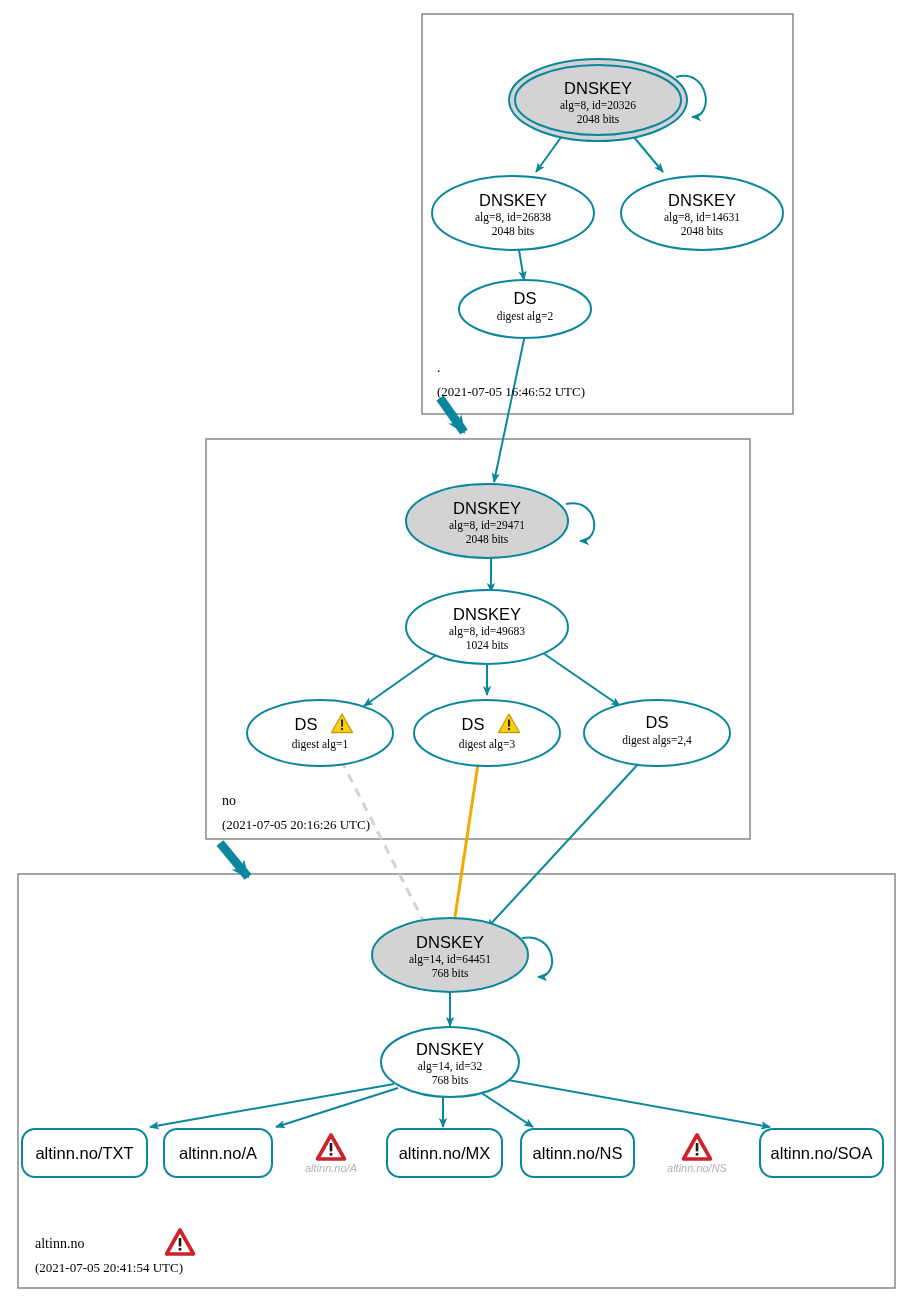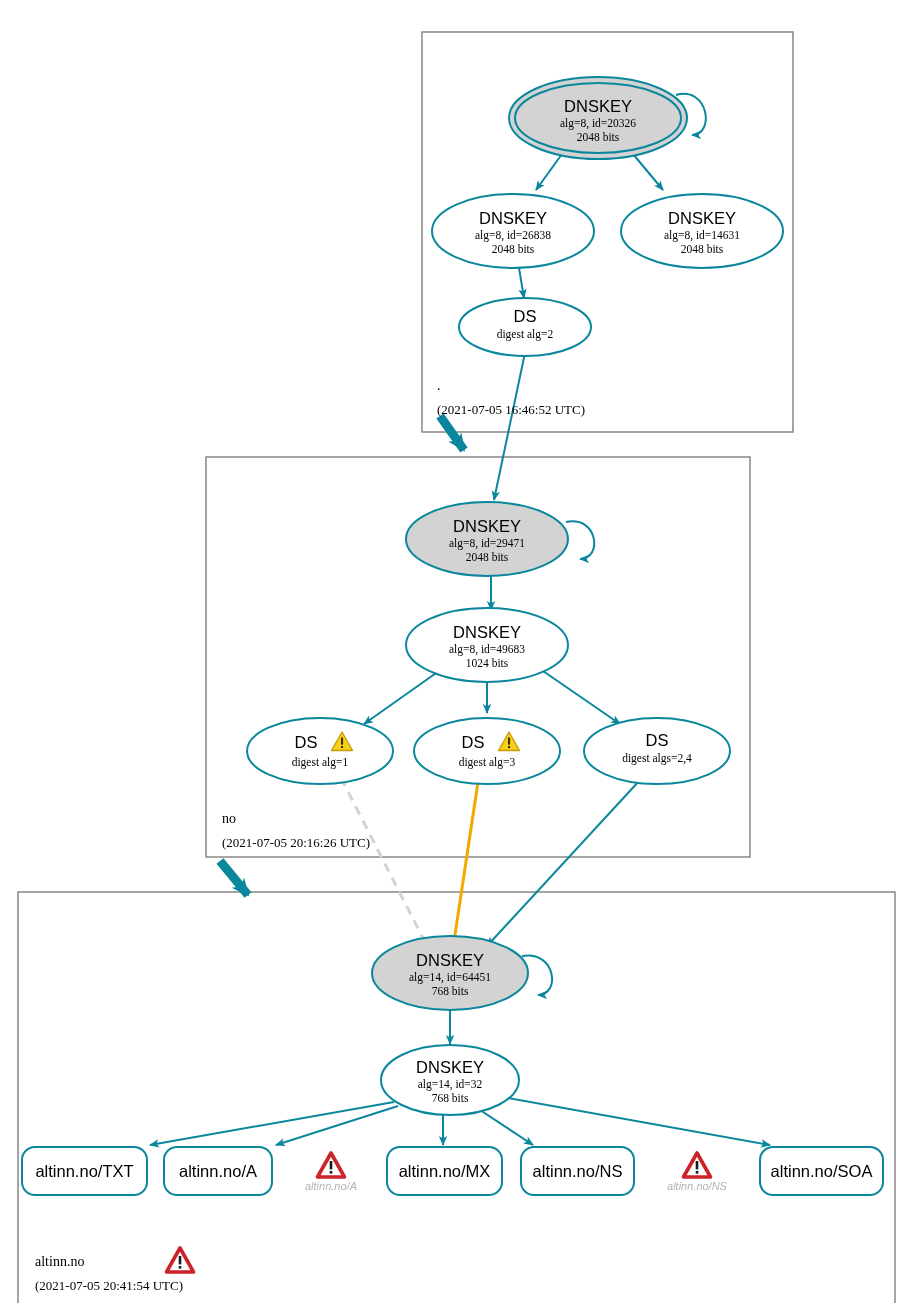--- a/index.html
+++ b/index.html
@@ -1,18 +1,18 @@
 <!DOCTYPE html>
 <html><head>
 <meta charset="utf-8">
 <style>
   html,body{margin:0;padding:0;background:#ffffff;}
   body{width:909px;height:1303px;position:relative;overflow:hidden;
        font-family:"Liberation Sans",sans-serif;}
-  #stage{position:absolute;left:0;top:0;width:909px;height:1262px;margin-top:18px;}
+  #stage{position:absolute;left:0;top:0;width:909px;height:1262px;}
   svg.layer{position:absolute;left:0;top:0;width:909px;height:1303px;overflow:visible;}
   .node-txt{font-family:"Liberation Sans",sans-serif;fill:#000;}
   .t-title{font-size:16.5px;}
   .t-sub{font-family:"Liberation Serif",serif;font-size:11.5px;}
   .zone-name{font-family:"Liberation Serif",serif;font-size:14px;fill:#000;}
   .zone-ts{font-family:"Liberation Serif",serif;font-size:13px;fill:#000;}
   .rr-txt{font-size:16.5px;fill:#000;}
   .err-lbl{font-family:"Liberation Sans",sans-serif;font-size:11px;fill:#b3b3b3;font-style:italic;}
 </style>
 </head>

